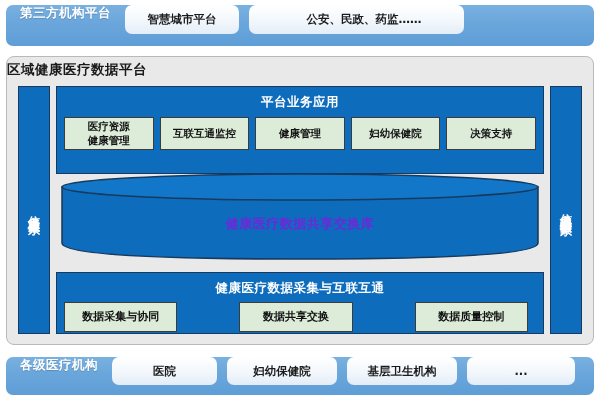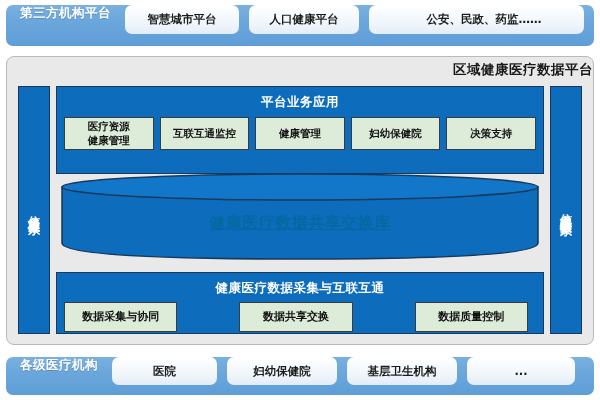--- a/index.html
+++ b/index.html
@@ -54,21 +54,21 @@
   
   .panel{
     position:absolute;left:6px;top:56px;width:588px;height:289px;
     background:#e9e9e9;
     border:1px solid #b9b9b9;
     border-radius:8px;
     box-sizing:border-box;
   }
   .panel-title{
     position:absolute;left:0;top:4px;width:100%;
-    text-align:right;
+    text-align:left;
     font-size:13.5px;font-weight:bold;color:#1a1a1a;
     letter-spacing:.5px;
   }
 
   
   .vbar{
     position:absolute;top:29px;height:248px;width:32px;
     background:#0e6cbd;
     border:1px solid #173a5e;
     box-sizing:border-box;
@@ -131,35 +131,34 @@
   .block-collect .gbox:last-child{margin-right:8px;}
 
   
   .cyl{
     position:absolute;left:2px;right:2px;top:83px;height:95px;
   }
   .cyl svg{display:block;width:100%;height:100%;}
   .cyl-label{
     position:absolute;left:0;top:0;width:100%;height:100%;
     display:flex;align-items:center;justify-content:center;
-    color:#0369a1;font-weight:bold;font-size:16px;
+    color:#6d28d9;font-weight:bold;font-size:13px;
     letter-spacing:.5px;
     pointer-events:none;
-    padding-top:14px;box-sizing:border-box;text-decoration:underline;
+    padding-top:14px;box-sizing:border-box;
   }
 </style>
 </head>
 <body>
 
 <div class="diagram">
 
   <div class="bluebar bar-top">
     <div class="bar-label">第三方机构平台</div>
     <div class="pill w1">智慧城市平台</div>
-    <div class="pill w2">人口健康平台</div>
     <div class="pill w3">公安、民政、药监……</div>
   </div>
 
   <div class="panel">
 
     <div class="panel-title">区域健康医疗数据平台</div>
 
     <div class="vbar vbar-left">
       <span>信息标准体系</span>
     </div>

